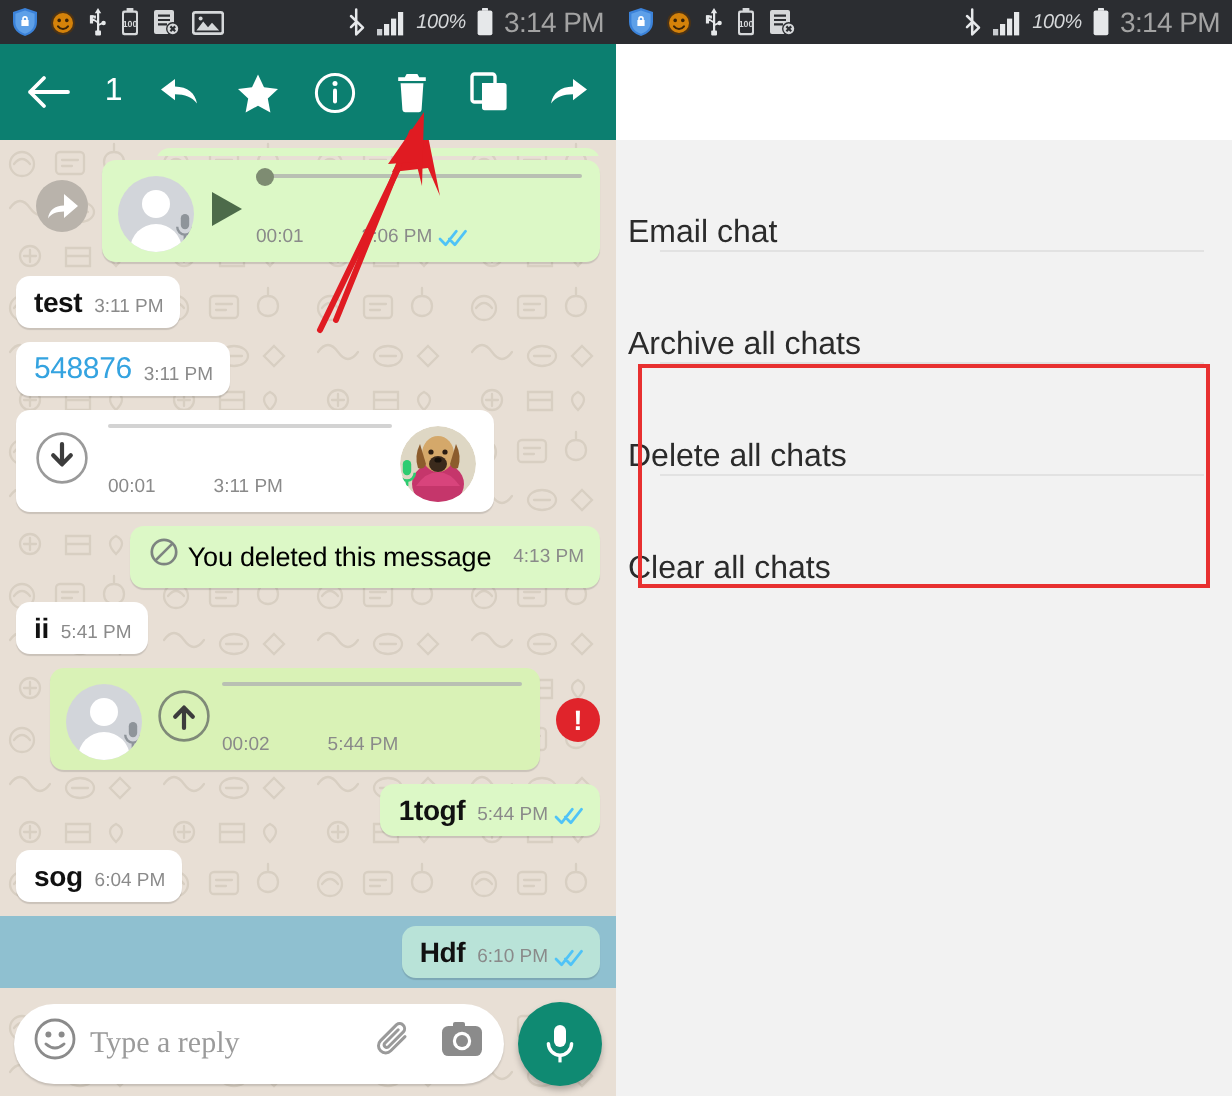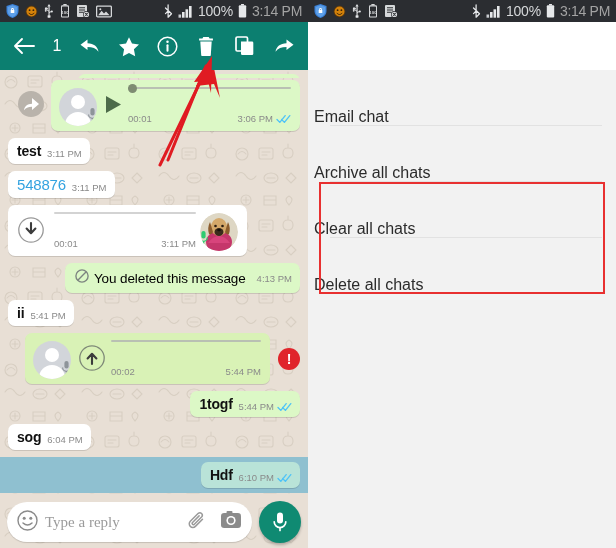--- a/index.html
+++ b/index.html
@@ -7,21 +7,21 @@
   .screens{display:flex;width:616px;height:548px;}
   .screen{width:308px;height:548px;position:relative;overflow:hidden;}
   .screen.left{border-right:0px solid #fff;}
 
   
   .statusbar{height:22px;background:#2b2d31;display:flex;align-items:center;
              padding:0 6px;box-sizing:border-box;position:relative;z-index:30;}
   .sb-left{display:flex;align-items:center;gap:6px;flex:1;}
   .sb-right{display:flex;align-items:center;gap:5px;}
   .sb-ico{display:block;}
-  .sb-pct{color:#d6d8da;font-size:14px;letter-spacing:-.2px;}
+  .sb-pct{color:#d6d8da;font-size:10px;letter-spacing:-.2px;font-style:italic;}
   .sb-time{color:#a3a3a3;font-size:14px;letter-spacing:-.3px;font-weight:400;}
 
   
   .appbar{height:48px;background:#0c7f70;display:flex;align-items:center;
           position:relative;z-index:20;}
   .appbar.left-bar{justify-content:space-between;padding:0 9px;box-sizing:border-box;}
   .tb-ico{width:30px;height:30px;display:flex;align-items:center;justify-content:center;cursor:pointer;}
   .sel-count{color:#fff;font-size:16px;width:18px;text-align:center;}
   .appbar.right-bar{padding-left:18px;gap:26px;}
   .bar-title{color:#fff;font-size:17px;letter-spacing:.1px;}
@@ -65,22 +65,22 @@
                 left:12px;top:7px;}
   .avatar .body{position:absolute;width:26px;height:16px;border-radius:13px 13px 0 0;
                 background:#fff;left:6px;top:24px;}
   .mic-badge{position:absolute;right:-1px;bottom:0px;}
   .vctrl{flex:none;margin:0 6px 0 8px;}
   .vtrack{flex:1;position:relative;padding-bottom:2px;}
   .trackline{height:2px;background:#b9c0b3;border-radius:1px;position:relative;}
   .trackline.w{background:#d3d3d3;}
   .dot{position:absolute;width:9px;height:9px;border-radius:50%;background:#7e8c72;
        left:0;top:-3.5px;}
-  .vmeta{display:flex;justify-content:space-between;font-size:9.5px;color:#8a8a8a;
-         margin-top:24px;}
+  .vmeta{display:flex;font-size:9.5px;color:#8a8a8a;
+         margin-top:24px;gap:29px;}
   .vmeta .r{display:flex;align-items:center;}
   .err-badge{width:22px;height:22px;border-radius:50%;background:#e0242b;color:#fff;
              font-size:14px;font-weight:bold;display:flex;align-items:center;
              justify-content:center;margin-left:8px;align-self:center;flex:none;}
   .dogav{width:38px;height:38px;border-radius:50%;flex:none;position:relative;overflow:hidden;
          margin-left:4px;}
 
   
   .inputbar{position:absolute;left:0;right:0;bottom:0;height:52px;display:flex;
             align-items:center;padding:0 7px;box-sizing:border-box;z-index:10;font-family:Liberation Serif, serif;}
@@ -554,22 +554,22 @@
 
 
     <div class="menu">
       <div class="mi">
         <span>Email chat</span>
       </div>
       <div class="mi">
         <span>Archive all chats</span>
       </div>
       <div class="mi">
+        <span>Delete all chats</span>
+      </div>
+      <div class="mi">
         <span>Clear all chats</span>
-      </div>
-      <div class="mi">
-        <span>Delete all chats</span>
       </div>
       <div class="hl-box" style="top:112px;height:112px;"></div>
     </div>
   </div>
 
 </div>
 
 </body></html>

